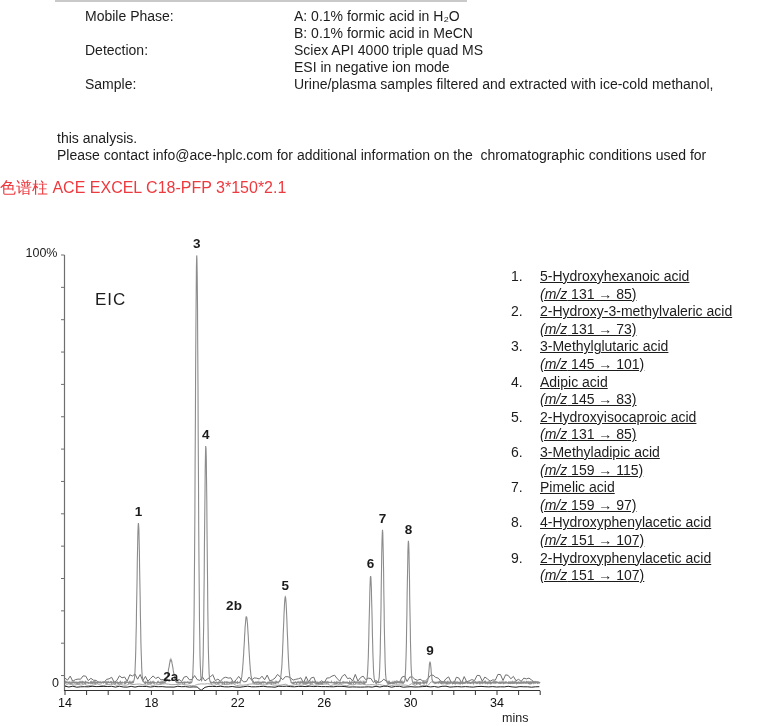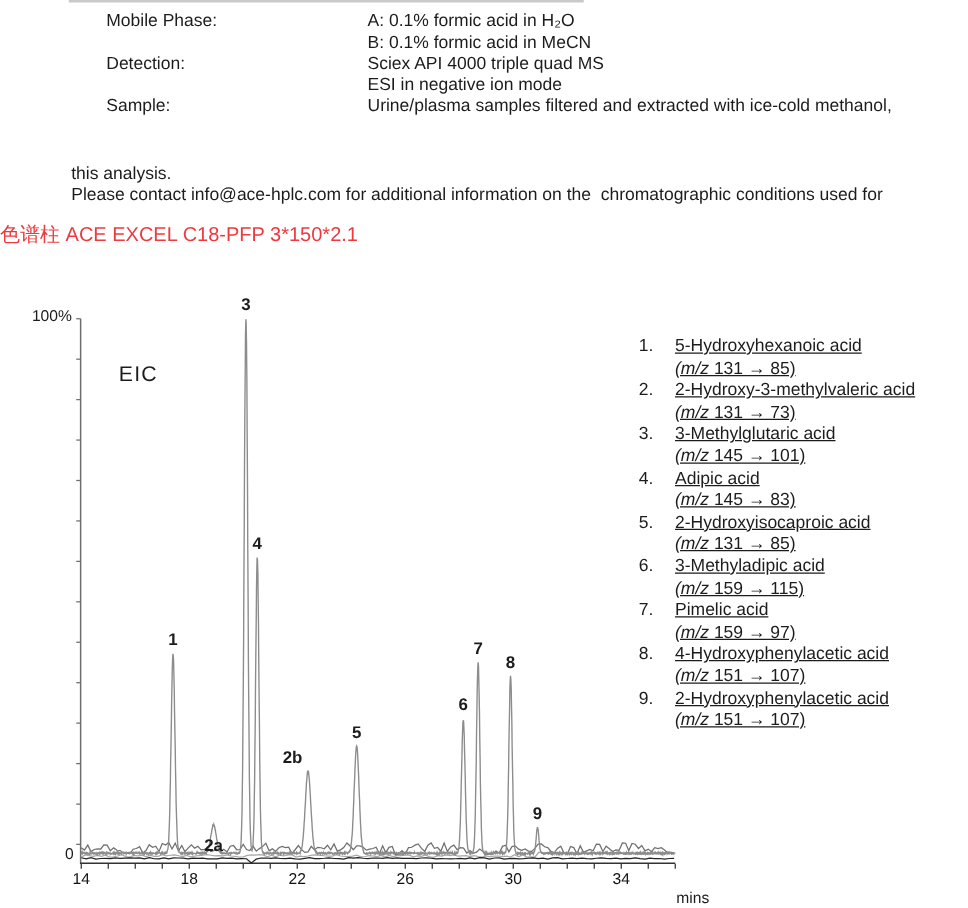--- a/index.html
+++ b/index.html
@@ -11,21 +11,21 @@
   .info-label{width:209px;flex:none;white-space:pre;}
   .info-lines div{white-space:pre;}
   .contact{position:absolute;left:57px;top:130px;font-size:14px;line-height:17px;}
   .contact div{white-space:pre;}
   .column-title{position:absolute;left:0;top:178px;width:734px;text-align:left;font-size:16px;white-space:pre;}
   .chart{position:absolute;inset:0;}
   #chart-svg{position:absolute;left:0;top:0;}
   .lab-100{position:absolute;left:24px;top:246px;width:35px;text-align:center;font-size:12.5px;}
   .lab-0{position:absolute;left:24px;top:676px;width:35px;text-align:right;font-size:12.5px;}
   .eic-label{position:absolute;left:95px;top:290px;font-size:17px;letter-spacing:1px;}
-  .mins-label{position:absolute;left:502px;top:711px;font-size:12.5px;margin-left:39px;}
+  .mins-label{position:absolute;left:502px;top:711px;font-size:12.5px;}
   .peak-label{position:absolute;transform:translate(-50%,-100%);font-weight:bold;font-size:13.5px;white-space:nowrap;}
   .legend{position:absolute;left:511px;top:268px;width:262px;font-size:14px;line-height:17.6px;}
   .legend-item{display:flex;}
   .legend-num{width:29px;flex:none;}
   .legend-text{flex:1;text-decoration:underline;}
   .legend-mz i{font-style:italic;}
 </style>
 </head>
 <body style="background: rgb(255, 255, 255);">
 

